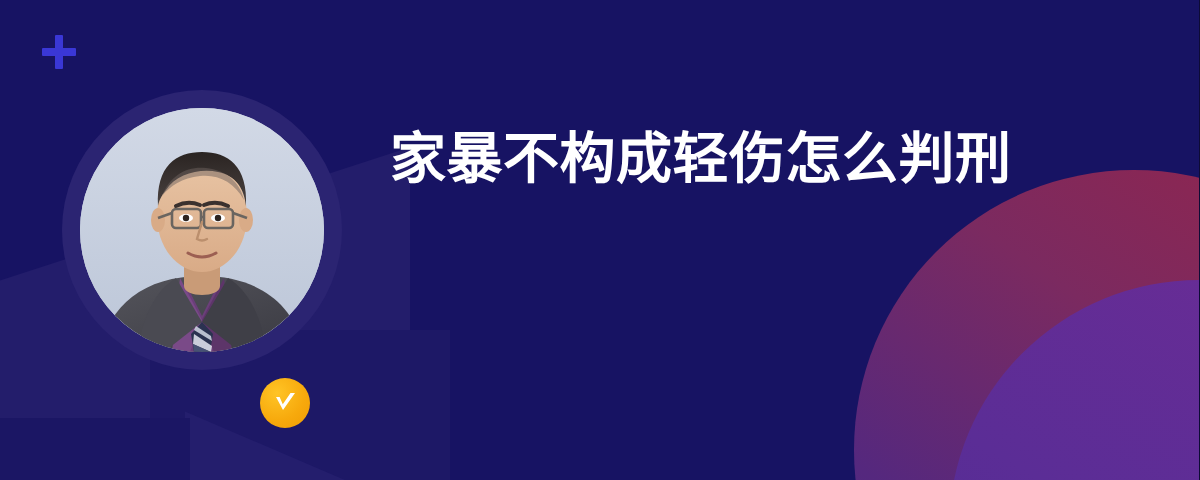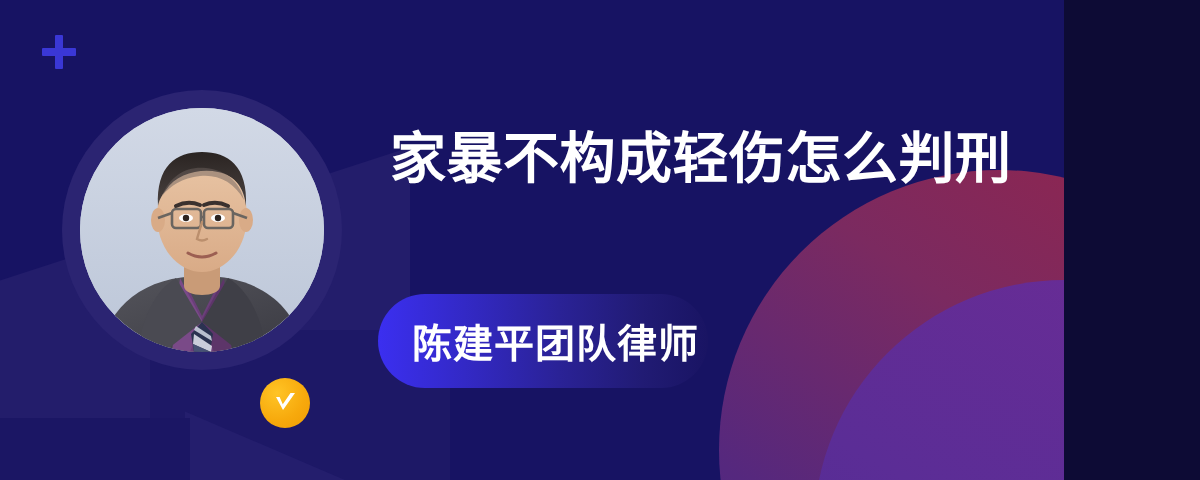--- a/index.html
+++ b/index.html
@@ -4,21 +4,21 @@
 <title>家暴不构成轻伤怎么判刑</title>
 <style>
   html, body {
     margin: 0;
     padding: 0;
     background: #0d0b35;
   }
 
   #banner {
     position: relative;
-    width: 1064px;
+    width: 1199px;
     height: 480px;
     overflow: hidden;
     background: #171363;
     font-family: "Liberation Sans", "DejaVu Sans", sans-serif;
     -webkit-font-smoothing: antialiased;
   }
 
   
   .deco {
     position: absolute;
@@ -260,17 +260,14 @@
     </div>
     <div class="verified-badge">
       <svg viewBox="0 0 30 30" xmlns="http://www.w3.org/2000/svg" aria-hidden="true">
         <path d="M6 9 L13 22 L25 5 L20.5 5 L12.8 16.2 L9.6 9 Z" fill="#ffffff"></path>
       </svg>
     </div>
   </div>
 
   <div class="headline">家暴不构成轻伤怎么判刑</div>
 
-  <div class="name-pill">
-    <span>陈建平团队律师</span>
-  </div>
 
 </div>
 
 </body></html>

